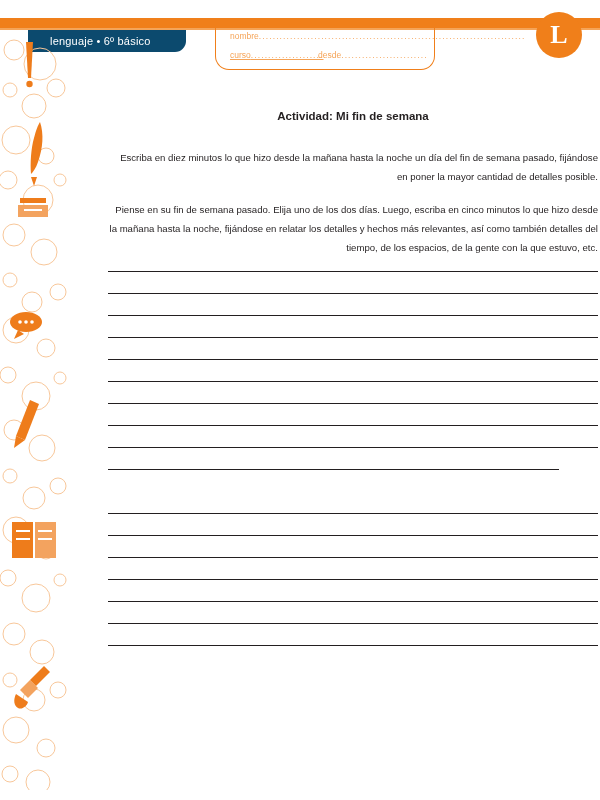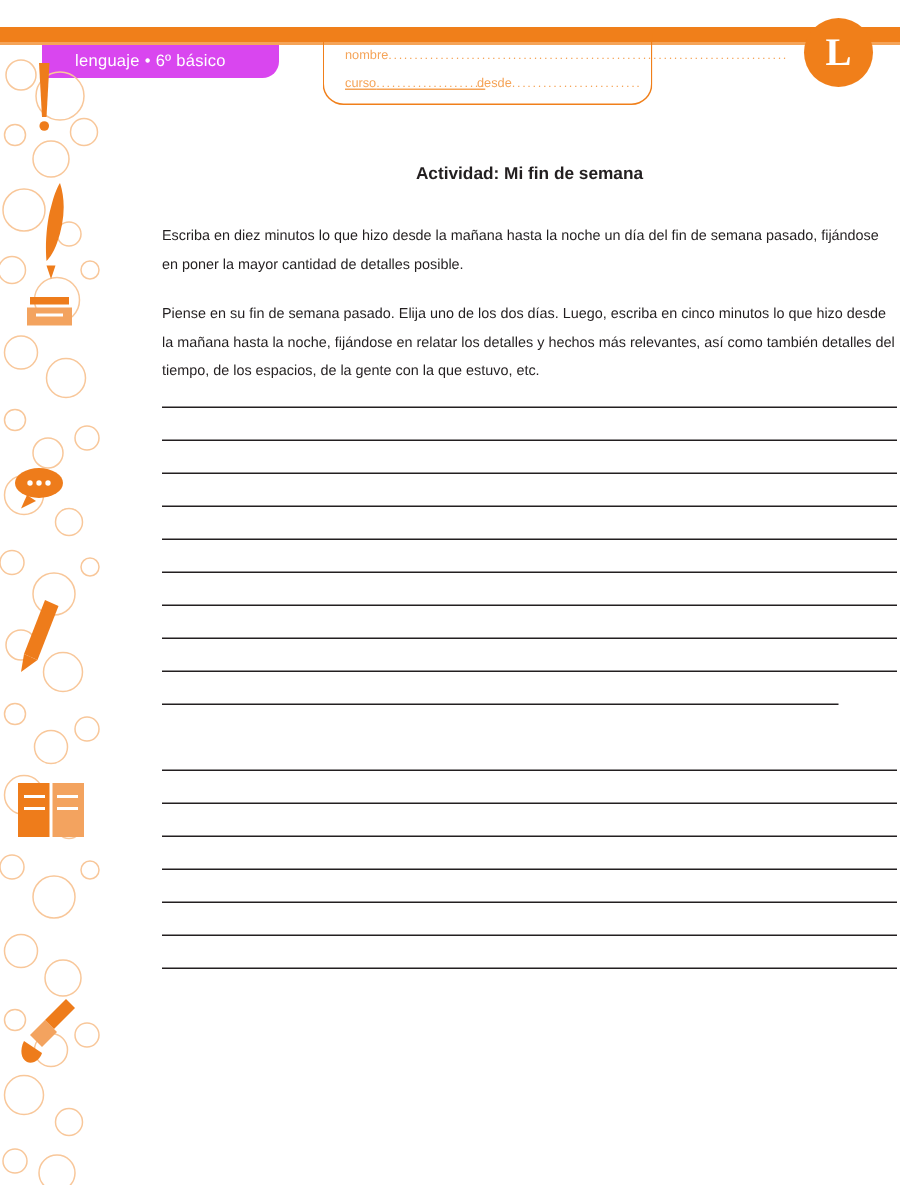--- a/index.html
+++ b/index.html
@@ -34,21 +34,21 @@
     background: #f5a458;
   }
 
   
   .subject-tag {
     position: absolute;
     left: 28px;
     top: 30px;
     height: 22px;
     min-width: 158px;
-    background: #d946ef;
+    background: #0c4a6e;
     color: #ffffff;
     font-size: 11px;
     line-height: 22px;
     padding: 0 14px 0 22px;
     box-sizing: border-box;
     border-bottom-right-radius: 11px;
     border-bottom-left-radius: 3px;
     letter-spacing: 0.2px;
     white-space: nowrap;
   }
@@ -117,21 +117,21 @@
     font-size: 11.5px;
     font-weight: bold;
     text-align: center;
     margin: 0 0 26px 0;
     color: #231f20;
   }
   .para {
     font-size: 9.6px;
     line-height: 19px;
     margin: 0 0 14px 0;
-    text-align: left;
+    text-align: right;
     color: #231f20;
   }
 
   
   .lines {
     margin-top: 12px;
   }
   .wline {
     height: 1px;
     background: #231f20;

